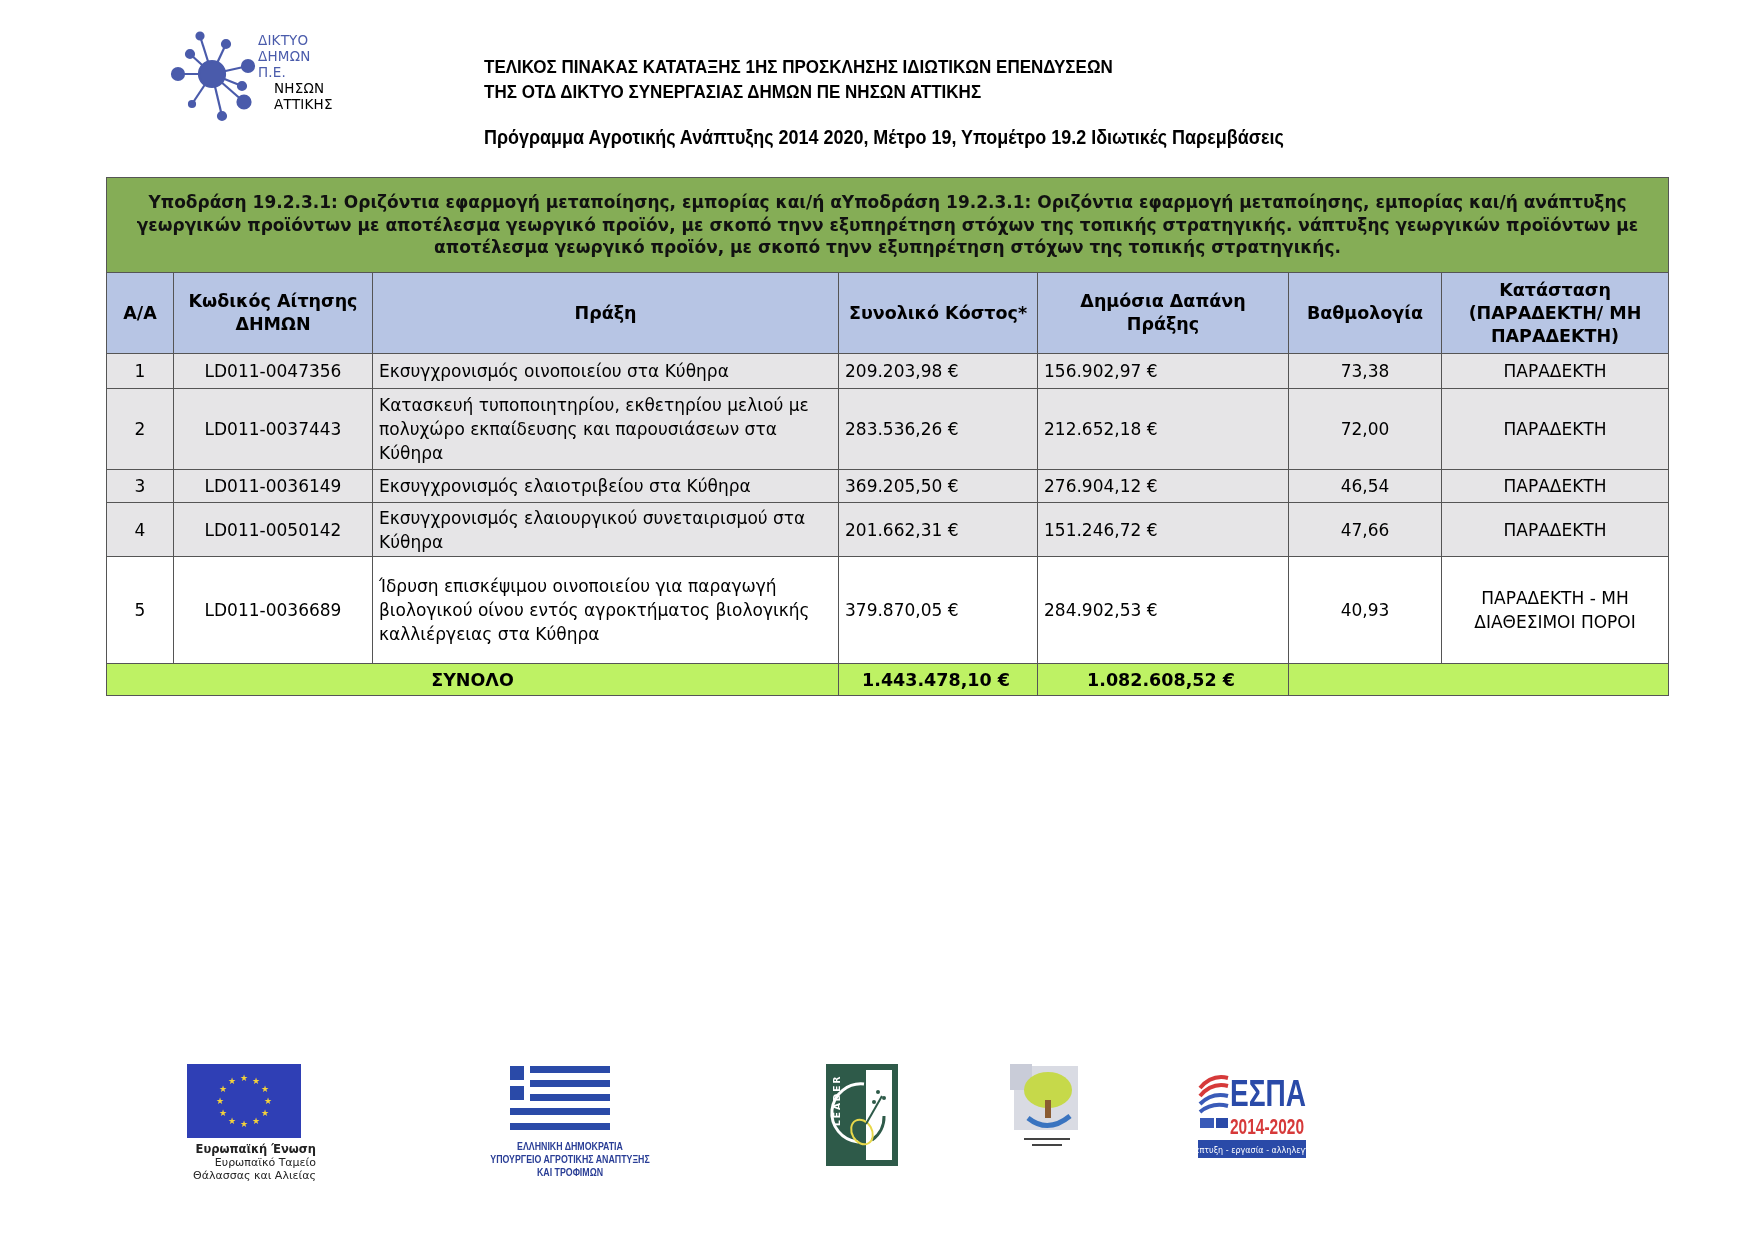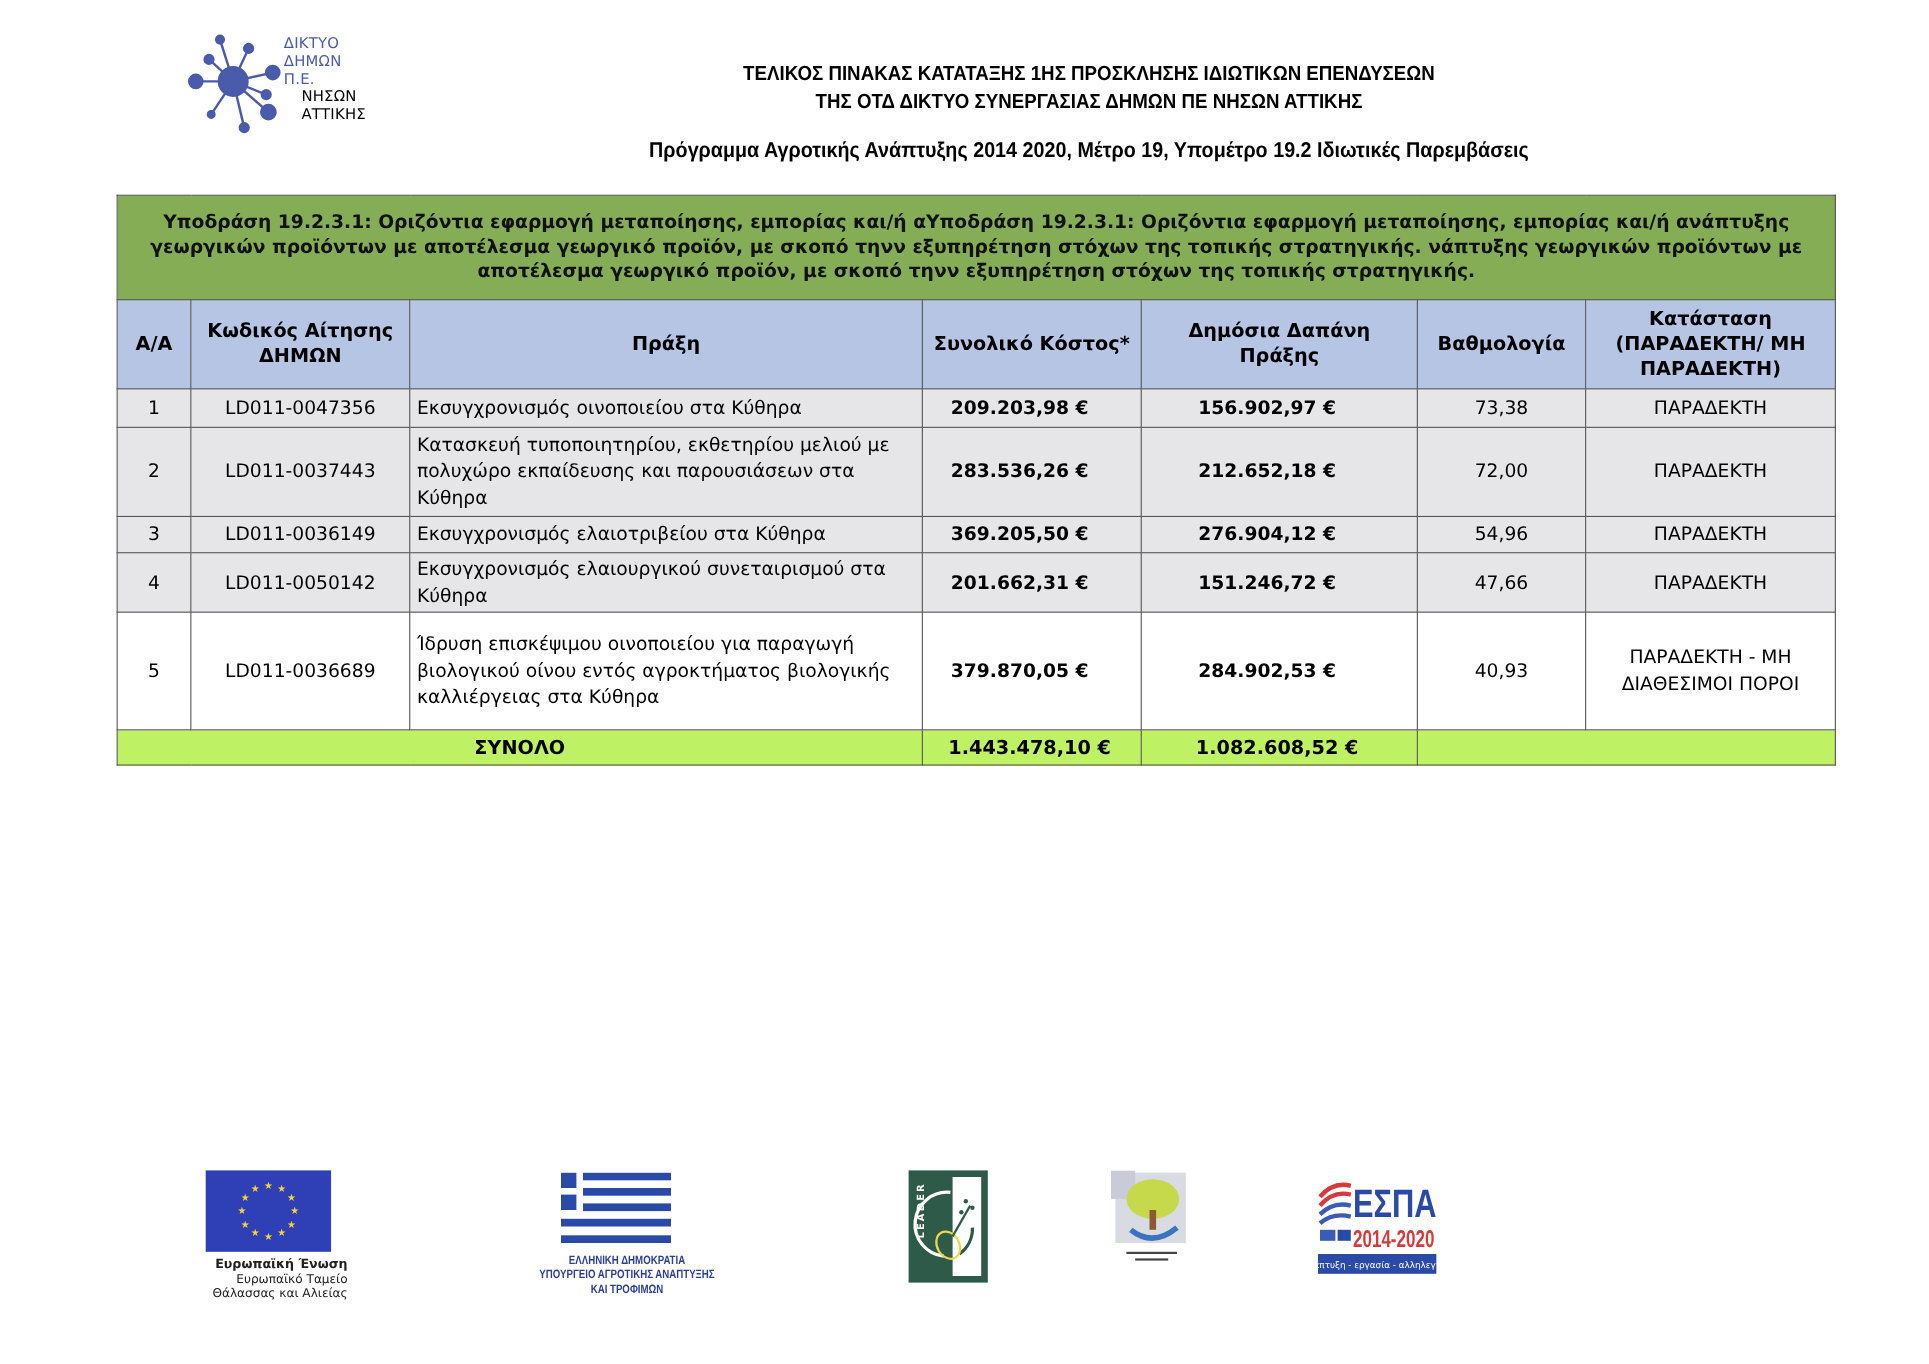--- a/index.html
+++ b/index.html
@@ -7,34 +7,34 @@
     body { position: relative; font-family: "DejaVu Sans", sans-serif; color: #000; }
 
     
     .org-logo { position: absolute; left: 170px; top: 28px; width: 170px; height: 96px; }
     .org-logo svg { position: absolute; left: 0; top: 0; }
     .org-logo .txt { position: absolute; left: 88px; top: 4px; font-family: "DejaVu Sans", sans-serif; font-size: 13.5px; line-height: 16px; color: #4a5bab; letter-spacing: 0.2px; }
     .org-logo .txt span { display: block; }
     .org-logo .txt .light { color: #000000; margin-left: 16px; }
 
     
-    .titles { position: absolute; left: 440px; top: 54px; width: 1100px; text-align: center; }
+    .titles { position: absolute; left: 440px; top: 54px; width: 1100px; }
     .titles .t1, .titles .t2 { font-family: "Liberation Sans", sans-serif; font-weight: bold; font-size: 18.5px; line-height: 25px; transform: scaleX(0.92); }
     .titles .t3 { font-family: "Liberation Sans", sans-serif; font-weight: bold; font-size: 19.5px; margin-top: 22px; transform: scaleX(0.92); }
 
     
     table.rank { position: absolute; left: 106px; top: 177px; width: 1562px; border-collapse: collapse; table-layout: fixed; }
     table.rank td { border: 1.5px solid #555; padding: 0 6px; vertical-align: middle; }
     .green { background: #85ad56; text-align: center; font-weight: bold; font-size: 17px; line-height: 22.5px; height: 95px; padding: 8px 10px !important; color: #111; }
     .budget td { background: #dedede; font-weight: bold; font-size: 17.5px; text-align: center; height: 73px; line-height: 22px; }
     .head td { background: #b7c5e4; font-weight: bold; font-size: 17.5px; text-align: center; line-height: 23px; height: 81px; }
     .row td { background: #e6e5e7; font-family: "DejaVu Sans", sans-serif; font-size: 17px; line-height: 24px; }
     .row.white td { background: #ffffff; }
     .row td.c { text-align: center; }
-    .row td.r { text-align: center; padding-right: 28px; font-weight: bold; }
+    .row td.r { text-align: left; padding-right: 28px; }
     .row td.l { text-align: left; }
     .total td { background: #bef264; font-weight: bold; font-size: 17.5px; height: 32px; }
     .total td.c { text-align: center; }
     .total td.r { text-align: center; padding-right: 10px; }
 
     
     .logo { position: absolute; }
     .eu-flag { left: 187px; top: 1064px; width: 114px; height: 74px; background: #2f3fb5; }
     .eu-flag svg { width: 114px; height: 74px; }
     .eu-text { left: 172px; top: 1143px; width: 144px; text-align: right; font-family: "DejaVu Sans", sans-serif; font-size: 11px; line-height: 13px; color: #222; }
@@ -133,21 +133,21 @@
     <td class="r">212.652,18 €</td>
     <td class="c">72,00</td>
     <td class="c">ΠΑΡΑΔΕΚΤΗ</td>
   </tr>
   <tr class="row" style="height:33px">
     <td class="c">3</td>
     <td class="c">LD011-0036149</td>
     <td class="l">Εκσυγχρονισμός ελαιοτριβείου στα Κύθηρα</td>
     <td class="r">369.205,50 €</td>
     <td class="r">276.904,12 €</td>
-    <td class="c">54,96</td>
+    <td class="c">46,54</td>
     <td class="c">ΠΑΡΑΔΕΚΤΗ</td>
   </tr>
   <tr class="row" style="height:54px">
     <td class="c">4</td>
     <td class="c">LD011-0050142</td>
     <td class="l">Εκσυγχρονισμός ελαιουργικού συνεταιρισμού στα Κύθηρα</td>
     <td class="r">201.662,31 €</td>
     <td class="r">151.246,72 €</td>
     <td class="c">47,66</td>
     <td class="c">ΠΑΡΑΔΕΚΤΗ</td>

